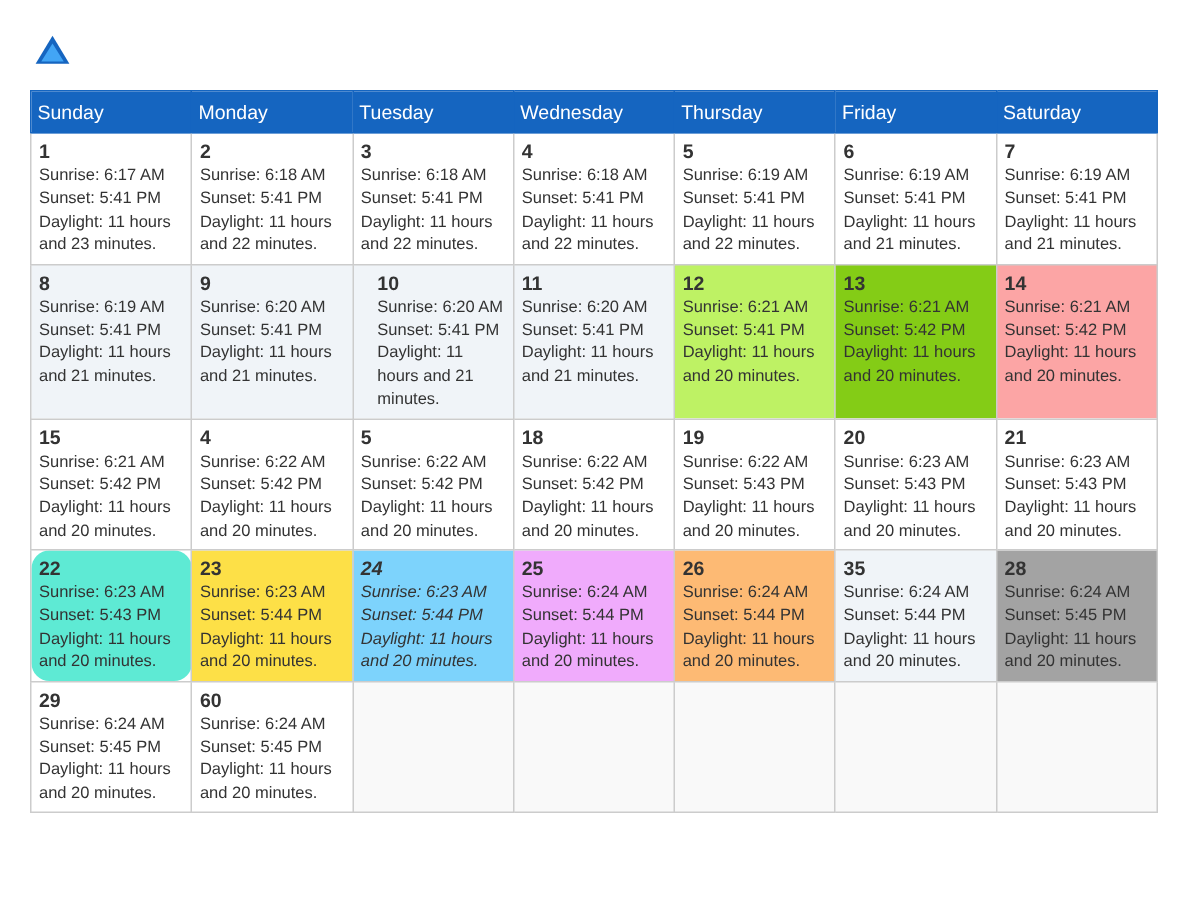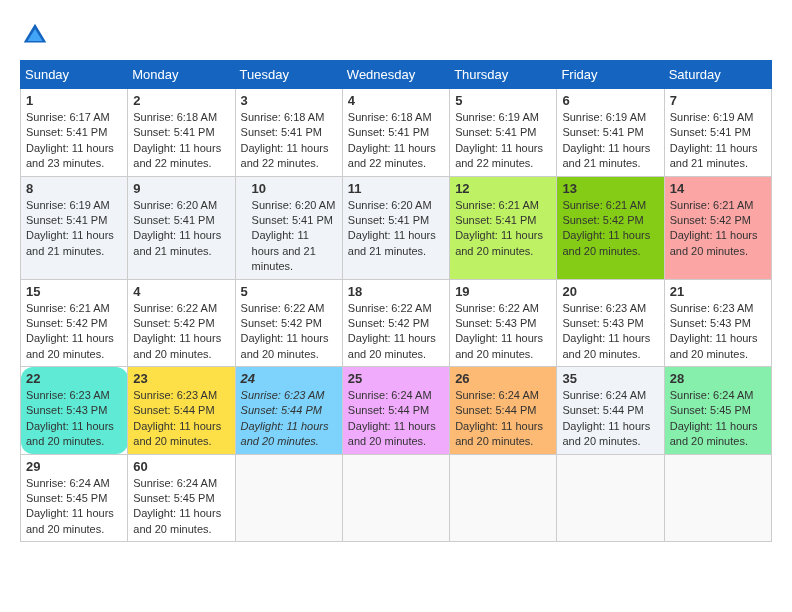--- a/index.html
+++ b/index.html
@@ -234,21 +234,21 @@
           <div class="day-info">Sunrise: 6:24 AM<br>Sunset: 5:44 PM<br>Daylight: 11 hours and 20 minutes.</div>
         </td>
         <td style="background-color: #fdba74;">
           <span class="day-num">26</span>
           <div class="day-info">Sunrise: 6:24 AM<br>Sunset: 5:44 PM<br>Daylight: 11 hours and 20 minutes.</div>
         </td>
         <td style="background-color: rgb(240, 244, 248);">
           <span class="day-num">35</span>
           <div class="day-info">Sunrise: 6:24 AM<br>Sunset: 5:44 PM<br>Daylight: 11 hours and 20 minutes.</div>
         </td>
-        <td style="background-color: #86efac;">
+        <td style="background-color: #a3a3a3;">
           <span class="day-num">28</span>
           <div class="day-info">Sunrise: 6:24 AM<br>Sunset: 5:45 PM<br>Daylight: 11 hours and 20 minutes.</div>
         </td>
       </tr>
       <tr>
         <td>
           <span class="day-num">29</span>
           <div class="day-info">Sunrise: 6:24 AM<br>Sunset: 5:45 PM<br>Daylight: 11 hours and 20 minutes.</div>
         </td>
         <td>

